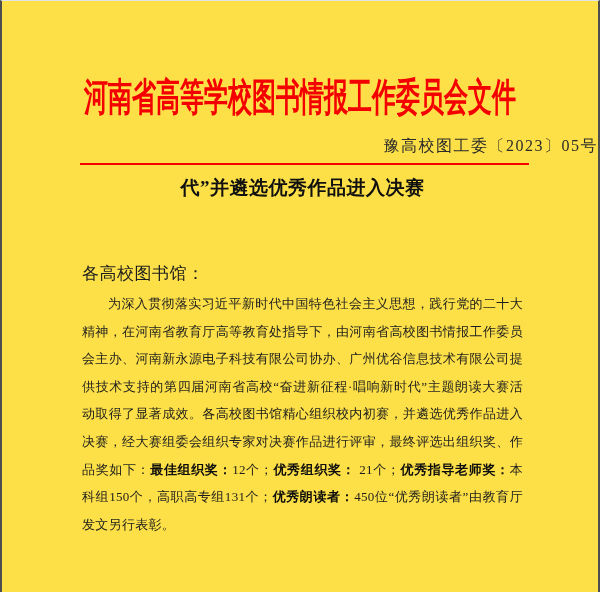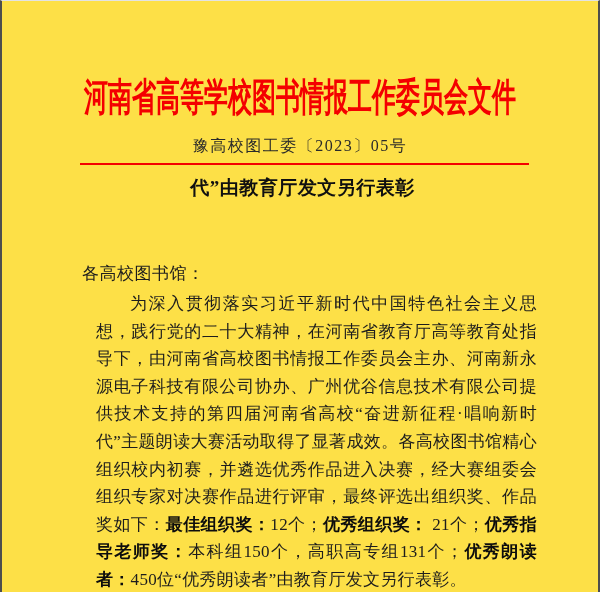--- a/index.html
+++ b/index.html
@@ -31,21 +31,21 @@
     font-size: 24px;
     font-weight: bold;
     white-space: nowrap;
     letter-spacing: 0px;
     transform: scaleY(1.6);
     transform-origin: center top;
   }
   .doc-number {
     position: absolute;
     top: 135px; left: 0; right: 0;
-    text-align: center;
+    text-align: right;
     color: #2a2a2a;
     font-size: 16px;
     letter-spacing: 1.5px;
   }
   .red-line {
     position: absolute;
     top: 162px; left: 78px;
     width: 449px; height: 2px;
     background: var(--red);
   }
@@ -65,42 +65,41 @@
     top: 261px; left: 80px;
     font-size: 17px;
     color: var(--ink);
     letter-spacing: 0.5px;
     text-align: right;
   }
   .body-para {
     position: absolute;
     top: 289px; left: 80px;
     width: 441px;
-    font-size: 17px;
+    font-size: 13px;
     line-height: 27.6px;
     color: var(--ink);
     text-align: justify;
     text-indent: 2em;
     letter-spacing: 0.3px;
-    margin-left: 14px;
   }
   .body-para b { font-weight: 700; color: #0d0d0d; }
 </style>
 </head>
 <body>
 
 <div class="page">
 
   <div class="org-title">河南省高等学校图书情报工作委员会文件</div>
 
   <div class="doc-number">豫高校图工委〔2023〕05号</div>
 
   <div class="red-line"></div>
 
   <div class="doc-title">
-    <div>代”由教育厅发文另行表彰</div>
+    <div>代”并遴选优秀作品进入决赛</div>
   </div>
 
   <div class="salutation">各高校图书馆：</div>
 
   <p class="body-para"><span>为深入贯彻落实习近平新时代中国特色社会主义思想，践行党的二十大精神，在河南省教育厅高等教育处指导下，由河南省高校图书情报工作委员会主办、河南新永源电子科技有限公司协办、广州优谷信息技术有限公司提供技术支持的第四届河南省高校“奋进新征程·唱响新时代”主题朗读大赛活动取得了显著成效。各高校图书馆精心组织校内初赛，并遴选优秀作品进入决赛，经大赛组委会组织专家对决赛作品进行评审，最终评选出组织奖、作品奖如下：</span><b>最佳组织奖：</b><span>12个；</span><b>优秀组织奖：</b><span> 21个；</span><b>优秀指导老师奖：</b><span>本科组150个，高职高专组131个；</span><b>优秀朗读者：</b><span>450位“优秀朗读者”由教育厅发文另行表彰。</span></p>
 
 </div>
 
 </body></html>

